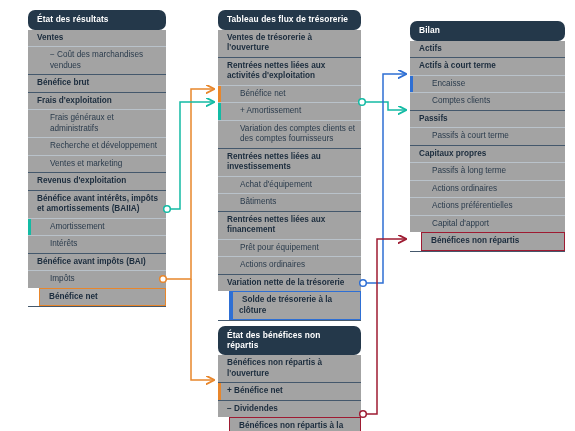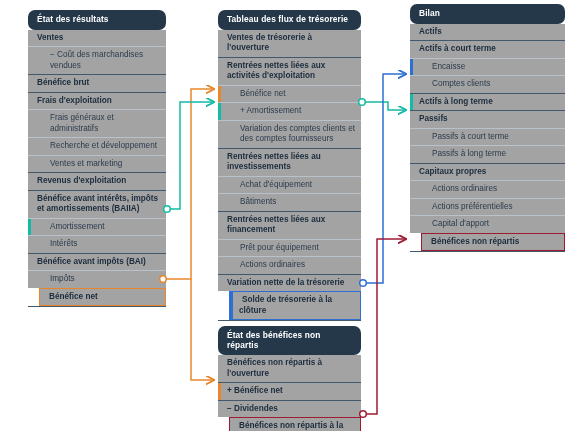--- a/index.html
+++ b/index.html
@@ -70,21 +70,21 @@
   .row.box-orange { border: 1.6px solid #e8862b; }
   .row.box-blue   { border: 1.6px solid #2e6fd4; }
   .row.box-red    { border: 1.6px solid #9e1b32; }
   .row.box-blue .bar { background: #2e6fd4; }
 
   .row.boxed.bold { font-weight: bold; }
 
   
   #col-income   { left: 28px;  top: 10px;  width: 138px; }
   #col-cashflow { left: 218px; top: 10px;  width: 143px; }
-  #col-balance  { left: 410px; top: 4px;  width: 155px; }
+  #col-balance  { left: 410px; top: 21px;  width: 155px; }
   #col-retained { left: 218px; top: 326px; width: 143px; }
 </style>
 </head>
 <body>
 
 <div id="stage">
 
   <svg class="connectors" viewBox="0 0 575 431">
     <defs>
       <marker id="ar-orange" markerWidth="6" markerHeight="6" refX="5" refY="3" orient="auto">
@@ -236,35 +236,31 @@
       <div class="row bold">
         <span>Actifs à court terme</span>
       </div>
       <div class="row sub acc-blue">
         <span class="bar"></span>
         <span>Encaisse</span>
       </div>
       <div class="row sub">
         <span>Comptes clients</span>
       </div>
-      <div class="row bold acc-teal">
-        <span class="bar"></span>
-        <span>Actifs à long terme</span>
-      </div>
       <div class="row bold">
         <span>Passifs</span>
       </div>
       <div class="row sub">
         <span>Passifs à court terme</span>
       </div>
+      <div class="row bold">
+        <span>Capitaux propres</span>
+      </div>
       <div class="row sub">
         <span>Passifs à long terme</span>
-      </div>
-      <div class="row bold">
-        <span>Capitaux propres</span>
       </div>
       <div class="row sub">
         <span>Actions ordinaires</span>
       </div>
       <div class="row sub">
         <span>Actions préférentielles</span>
       </div>
       <div class="row sub">
         <span>Capital d'apport</span>
       </div>

